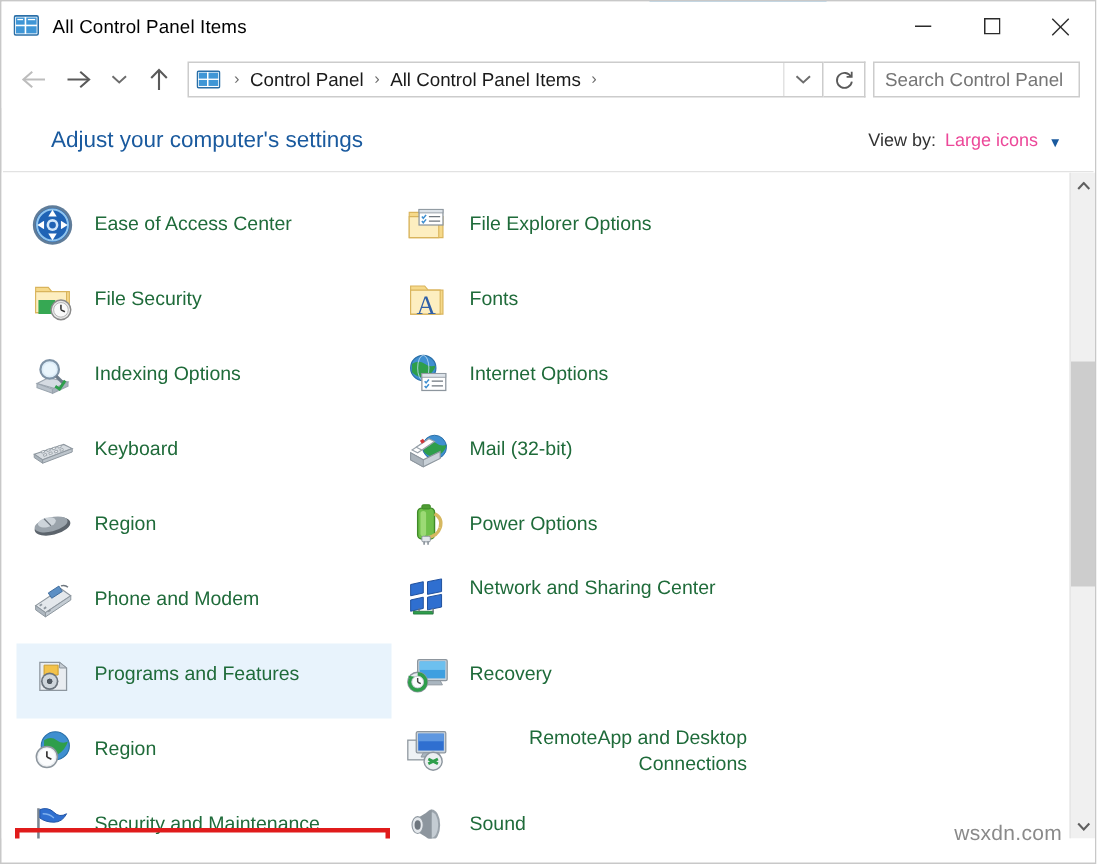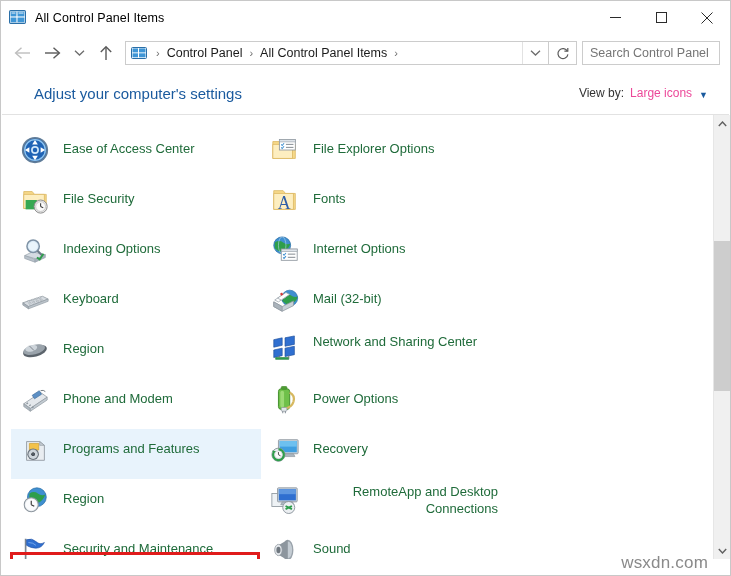--- a/index.html
+++ b/index.html
@@ -294,22 +294,22 @@
     top: 126px;
     width: 17px;
     height: 150px;
     background: #cdcdcd;
   }
 
   
   .watermark {
     position: absolute;
     right: 22px;
-    bottom: 2px;
-    font-size: 17px;
+    bottom: 12px;
+    font-size: 14px;
     color: #8a8a8a;
     letter-spacing: 0.2px;
   }
 
   svg { display: block; }
 </style>
 </head>
 <body>
 
 <div id="window">
@@ -635,51 +635,51 @@
               <path d="M5 16 l9 -6 4 2 -9 6 z" fill="#ffffff" stroke="#9aa3ab" stroke-width="0.8"></path>
               <path d="M8 14 l9 -6 4 2 -9 6 z" fill="#ffffff" stroke="#9aa3ab" stroke-width="0.8"></path>
               <rect x="10.6" y="9.4" width="2.6" height="2.6" transform="rotate(-33 10.6 9.4)" fill="#d03a3a"></rect>
               <path d="M4 18 l9 5 12 -6 v5 l-12 6 -9 -5 z" fill="#c9d1d8" stroke="#8d969e" stroke-width="0.8"></path>
               <path d="M4 18 l9 5 v5 l-9 -5 z" fill="#aab3bb" stroke="#8d969e" stroke-width="0.7"></path>
             </svg>
           </span>
           <span class="lbl">Mail (32-bit)</span>
         </div>
 
+        <div class="cp-item">
+          <span class="ic">
+            <svg width="30" height="30" viewBox="0 0 32 32">
+              <rect x="9" y="4" width="12" height="22" rx="3" fill="#6fc04a" stroke="#3f8b28" stroke-width="1"></rect>
+              <rect x="11" y="6" width="4" height="18" rx="2" fill="#a8e07f" opacity="0.8"></rect>
+              <rect x="12" y="1.6" width="6" height="3" rx="1" fill="#4f9c34" stroke="#3f8b28" stroke-width="0.7"></rect>
+              <path d="M21 8 q6 3 4 10" fill="none" stroke="#d6b860" stroke-width="2.4"></path>
+              <path d="M25 18 q-2 6 -9 7" fill="none" stroke="#d6b860" stroke-width="2.4"></path>
+              <rect x="12" y="24" width="6" height="4" rx="1" fill="#e2e6ea" stroke="#8d969e" stroke-width="0.7"></rect>
+              <line x1="13.6" y1="27.6" x2="13.6" y2="30" stroke="#8d969e" stroke-width="1.2"></line>
+              <line x1="16.4" y1="27.6" x2="16.4" y2="30" stroke="#8d969e" stroke-width="1.2"></line>
+            </svg>
+          </span>
+          <span class="lbl">Power Options</span>
+        </div>
+
         <div class="cp-item two-line">
           <span class="ic">
             <svg width="30" height="30" viewBox="0 0 32 32">
               <g fill="#2f6fd0" stroke="#1e4f9c" stroke-width="0.7">
                 <path d="M4 5 l9 -2 v8 l-9 2 z"></path>
                 <path d="M16 3 l10 -2 v9 l-10 2 z"></path>
                 <path d="M4 16 l9 -2 v8 l-9 2 z"></path>
                 <path d="M16 14 l10 -2 v9 l-10 2 z"></path>
               </g>
               <path d="M6 24 h14 v2 H6 z" fill="#2e9e4b" stroke="#1d7736" stroke-width="0.6"></path>
               <line x1="10" y1="22" x2="10" y2="24" stroke="#6e767e" stroke-width="1"></line>
               <line x1="20" y1="22" x2="20" y2="25" stroke="#6e767e" stroke-width="1"></line>
             </svg>
           </span>
           <span class="lbl">Network and Sharing Center</span>
-        </div>
-
-        <div class="cp-item">
-          <span class="ic">
-            <svg width="30" height="30" viewBox="0 0 32 32">
-              <rect x="9" y="4" width="12" height="22" rx="3" fill="#6fc04a" stroke="#3f8b28" stroke-width="1"></rect>
-              <rect x="11" y="6" width="4" height="18" rx="2" fill="#a8e07f" opacity="0.8"></rect>
-              <rect x="12" y="1.6" width="6" height="3" rx="1" fill="#4f9c34" stroke="#3f8b28" stroke-width="0.7"></rect>
-              <path d="M21 8 q6 3 4 10" fill="none" stroke="#d6b860" stroke-width="2.4"></path>
-              <path d="M25 18 q-2 6 -9 7" fill="none" stroke="#d6b860" stroke-width="2.4"></path>
-              <rect x="12" y="24" width="6" height="4" rx="1" fill="#e2e6ea" stroke="#8d969e" stroke-width="0.7"></rect>
-              <line x1="13.6" y1="27.6" x2="13.6" y2="30" stroke="#8d969e" stroke-width="1.2"></line>
-              <line x1="16.4" y1="27.6" x2="16.4" y2="30" stroke="#8d969e" stroke-width="1.2"></line>
-            </svg>
-          </span>
-          <span class="lbl">Power Options</span>
         </div>
 
         <div class="cp-item">
           <span class="ic">
             <svg width="30" height="30" viewBox="0 0 32 32">
               <rect x="9" y="5" width="21" height="15" rx="1" fill="#c8d3dc" stroke="#8d969e" stroke-width="0.9"></rect>
               <rect x="10.4" y="6.4" width="18.2" height="12" fill="#3f9fe0"></rect>
               <rect x="10.4" y="6.4" width="18.2" height="6" fill="#6dc0ef"></rect>
               <path d="M14 20 h11 l1.6 3 H12.4 z" fill="#aab6c0" stroke="#8d969e" stroke-width="0.7"></path>
               <circle cx="9" cy="21" r="7" fill="#e9edf1" stroke="#8d969e" stroke-width="1"></circle>

